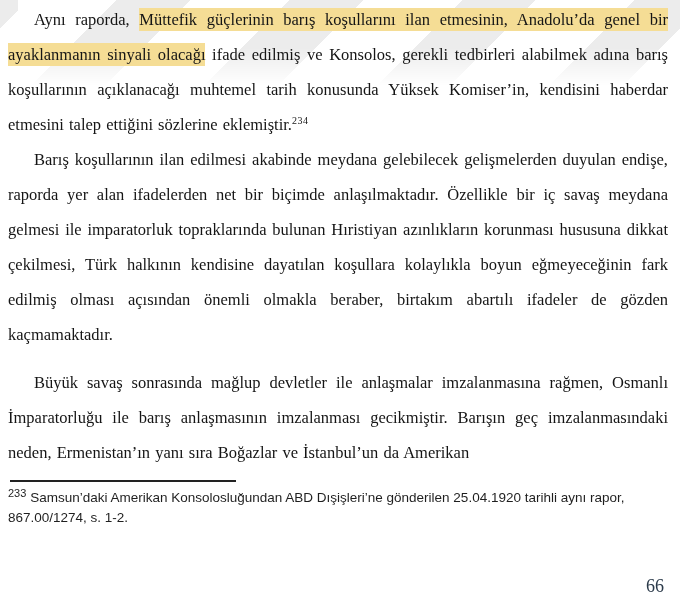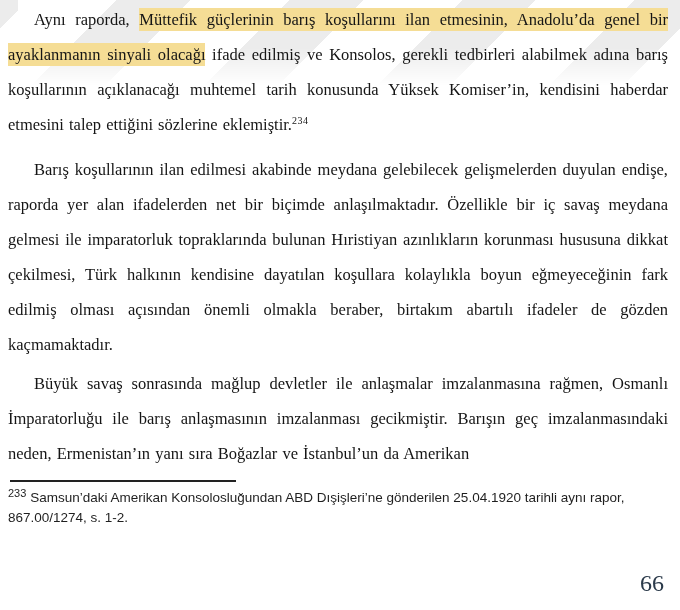--- a/index.html
+++ b/index.html
@@ -41,22 +41,22 @@
     padding: 2px 12px 0 8px;
     font-size: 16.5px;
     line-height: 35px;
     text-align: justify;
   }
   .para {
     margin: 0;
     text-indent: 26px;
     word-spacing: 1px;
   }
-  .para + .para { margin-top: 10px; }
-  .para:nth-of-type(3) { margin-top: 4px; }
+  .para + .para { }
+  .para:nth-of-type(3) { margin-top: 13px; }
   mark {
     background: #f5dd95;
     color: inherit;
     padding: 2px 0;
   }
   sup.ref {
     font-size: 10px;
     line-height: 0;
     vertical-align: super;
     letter-spacing: 0.5px;
@@ -82,21 +82,21 @@
     font-size: 11px;
     line-height: 0;
     vertical-align: super;
   }
   .page-number {
     position: absolute;
     right: 16px;
     bottom: 13px;
     z-index: 1;
     font-family: "Liberation Serif", serif;
-    font-size: 24px;
+    font-size: 18px;
     color: #2b3a4a;
   }
 </style>
 </head>
 <body>
 
 <div class="page">
 
   <div class="stripes"></div>
 

